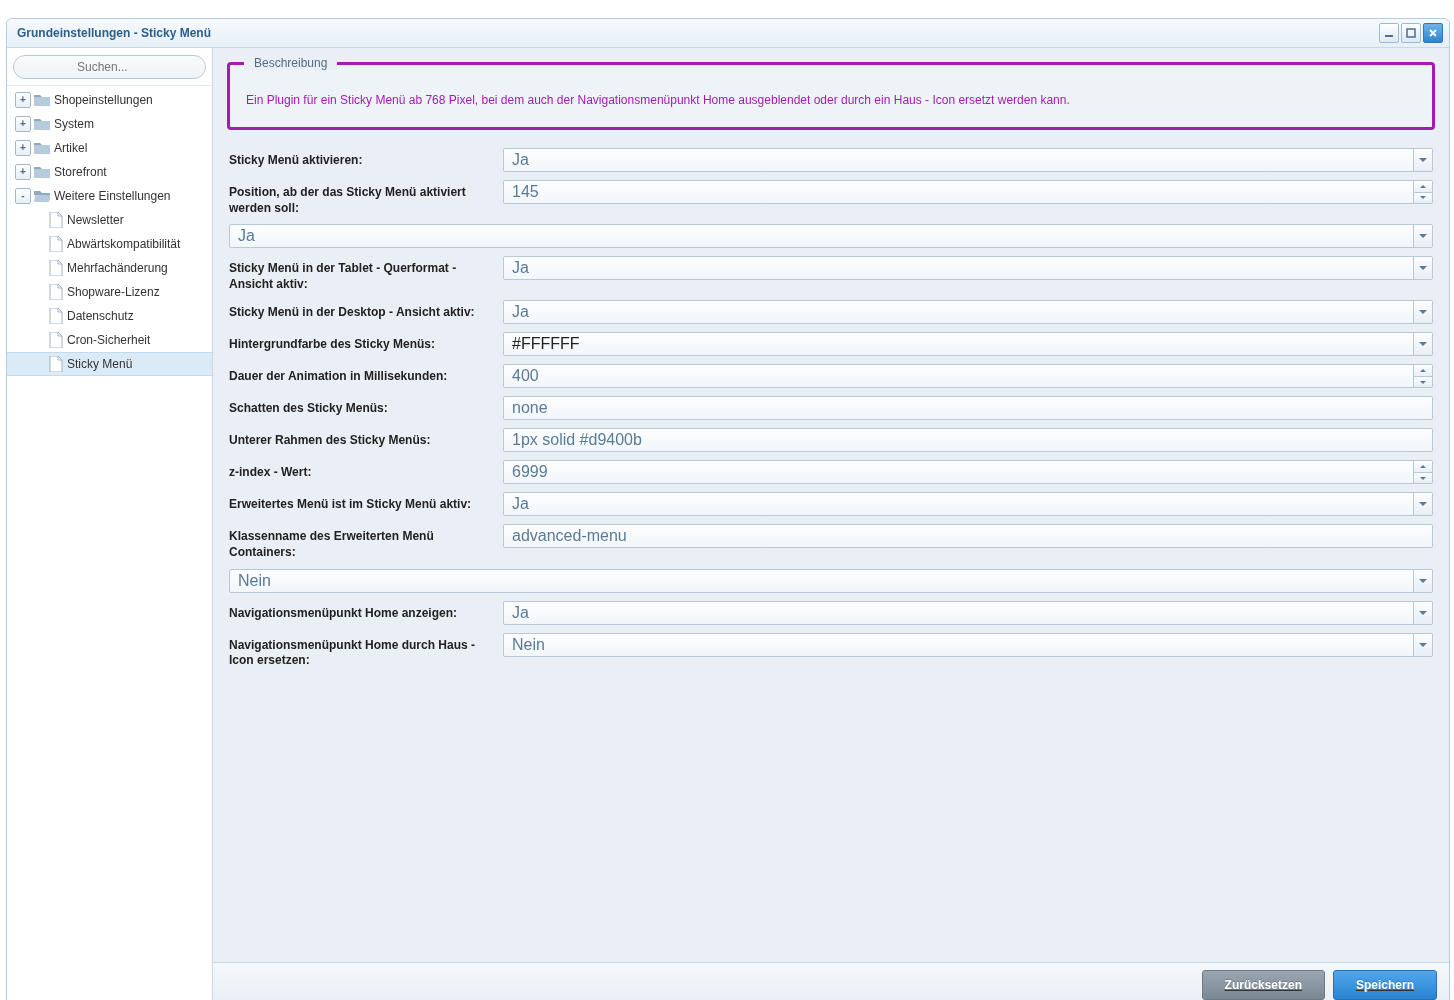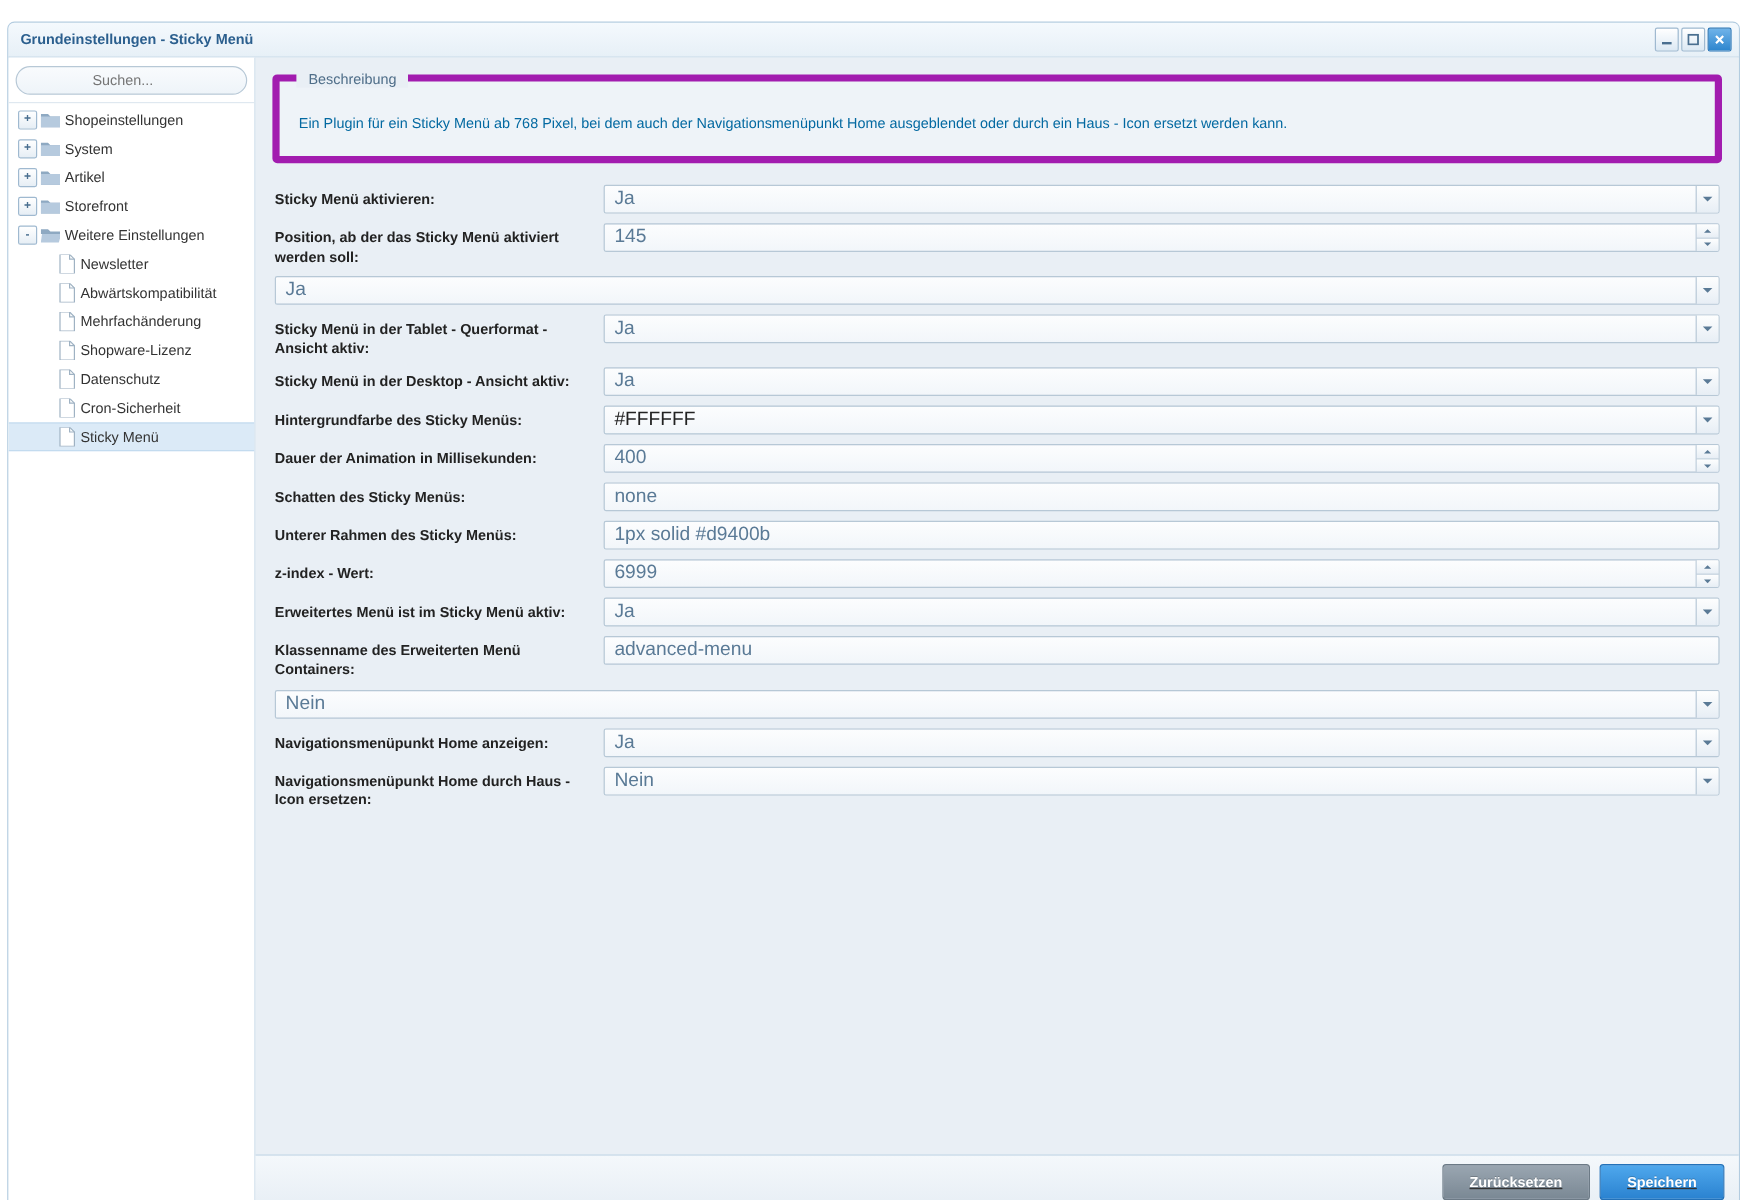--- a/index.html
+++ b/index.html
@@ -136,37 +136,37 @@
     flex-direction:column;
     background:#e9eff5;
     position:relative;
   }
   .content-scroll {
     flex:1;
     padding: 14px 14px 0 14px;
     overflow:auto;
   }
   .fieldset {
-    border:6px solid #a21caf;
+    border:3px solid #a21caf;
     border-radius:4px;
     background:#eef3f8;
     position:relative;
     padding: 20px 14px 14px 14px;
     margin-bottom: 18px;
   }
   .fieldset-legend {
     position:absolute;
     top:-9px; left:14px;
     background:#e9eff5;
     padding: 0 10px;
     color:#4e6d88;
     font-size:12px;
   }
   .desc-text {
-    color:#0369a1;
+    color:#a21caf;
     line-height:1.5;
     padding: 6px 2px 4px 2px;
   }
   .form-area {
     padding: 0 2px 20px 2px;
   }
   .form-row {
     display:flex;
     align-items:flex-start;
     margin-bottom: 8px;

